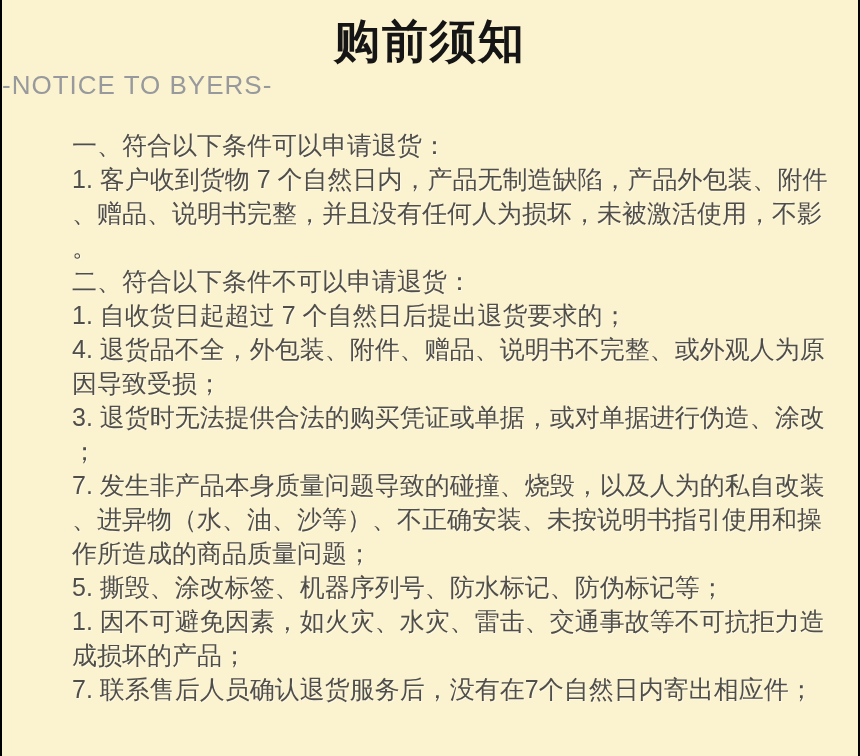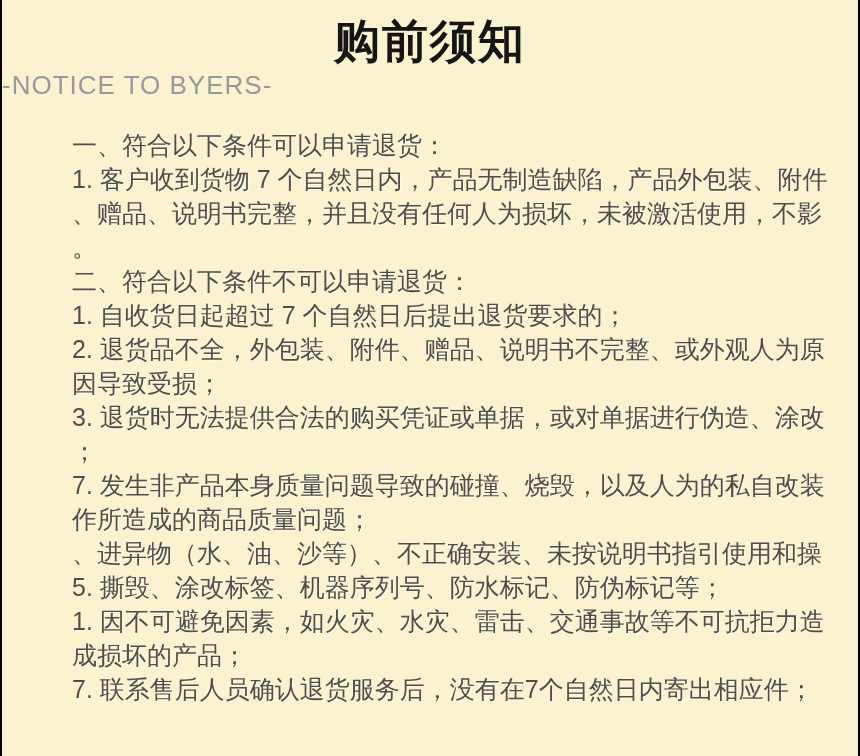--- a/index.html
+++ b/index.html
@@ -67,26 +67,26 @@
   <div class="panel">
     <h1 class="title">购前须知</h1>
     <div class="subtitle">-NOTICE TO BYERS-</div>
     <div class="notice-body">
       <div class="notice-line">一、符合以下条件可以申请退货：</div>
       <div class="notice-line">1. 客户收到货物 7 个自然日内，产品无制造缺陷，产品外包装、附件</div>
       <div class="notice-line">、赠品、说明书完整，并且没有任何人为损坏，未被激活使用，不影</div>
       <div class="notice-line">。</div>
       <div class="notice-line">二、符合以下条件不可以申请退货：</div>
       <div class="notice-line">1. 自收货日起超过 7 个自然日后提出退货要求的；</div>
-      <div class="notice-line">2. 退货品不全，外包装、附件、赠品、说明书不完整、或外观人为原</div>
+      <div class="notice-line">4. 退货品不全，外包装、附件、赠品、说明书不完整、或外观人为原</div>
       <div class="notice-line">因导致受损；</div>
       <div class="notice-line">3. 退货时无法提供合法的购买凭证或单据，或对单据进行伪造、涂改</div>
       <div class="notice-line">；</div>
       <div class="notice-line">7. 发生非产品本身质量问题导致的碰撞、烧毁，以及人为的私自改装</div>
+      <div class="notice-line">、进异物（水、油、沙等）、不正确安装、未按说明书指引使用和操</div>
       <div class="notice-line">作所造成的商品质量问题；</div>
-      <div class="notice-line">、进异物（水、油、沙等）、不正确安装、未按说明书指引使用和操</div>
       <div class="notice-line">5. 撕毁、涂改标签、机器序列号、防水标记、防伪标记等；</div>
       <div class="notice-line">1. 因不可避免因素，如火灾、水灾、雷击、交通事故等不可抗拒力造</div>
       <div class="notice-line">成损坏的产品；</div>
       <div class="notice-line">7. 联系售后人员确认退货服务后，没有在7个自然日内寄出相应件；</div>
     </div>
   </div>
 </div>
 
 </body></html>

